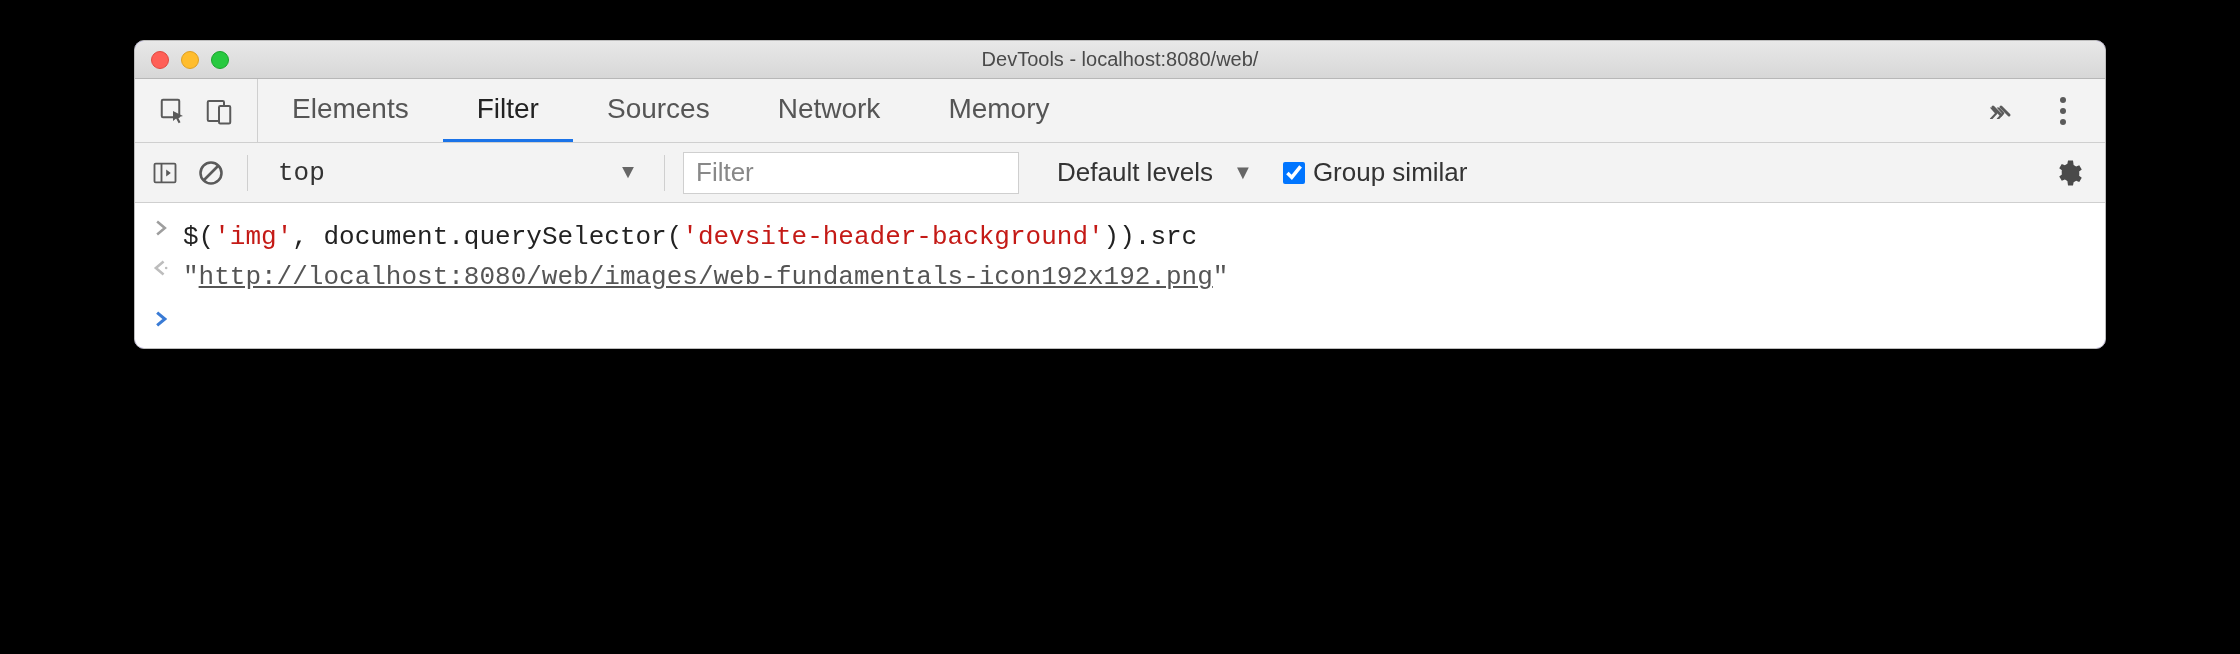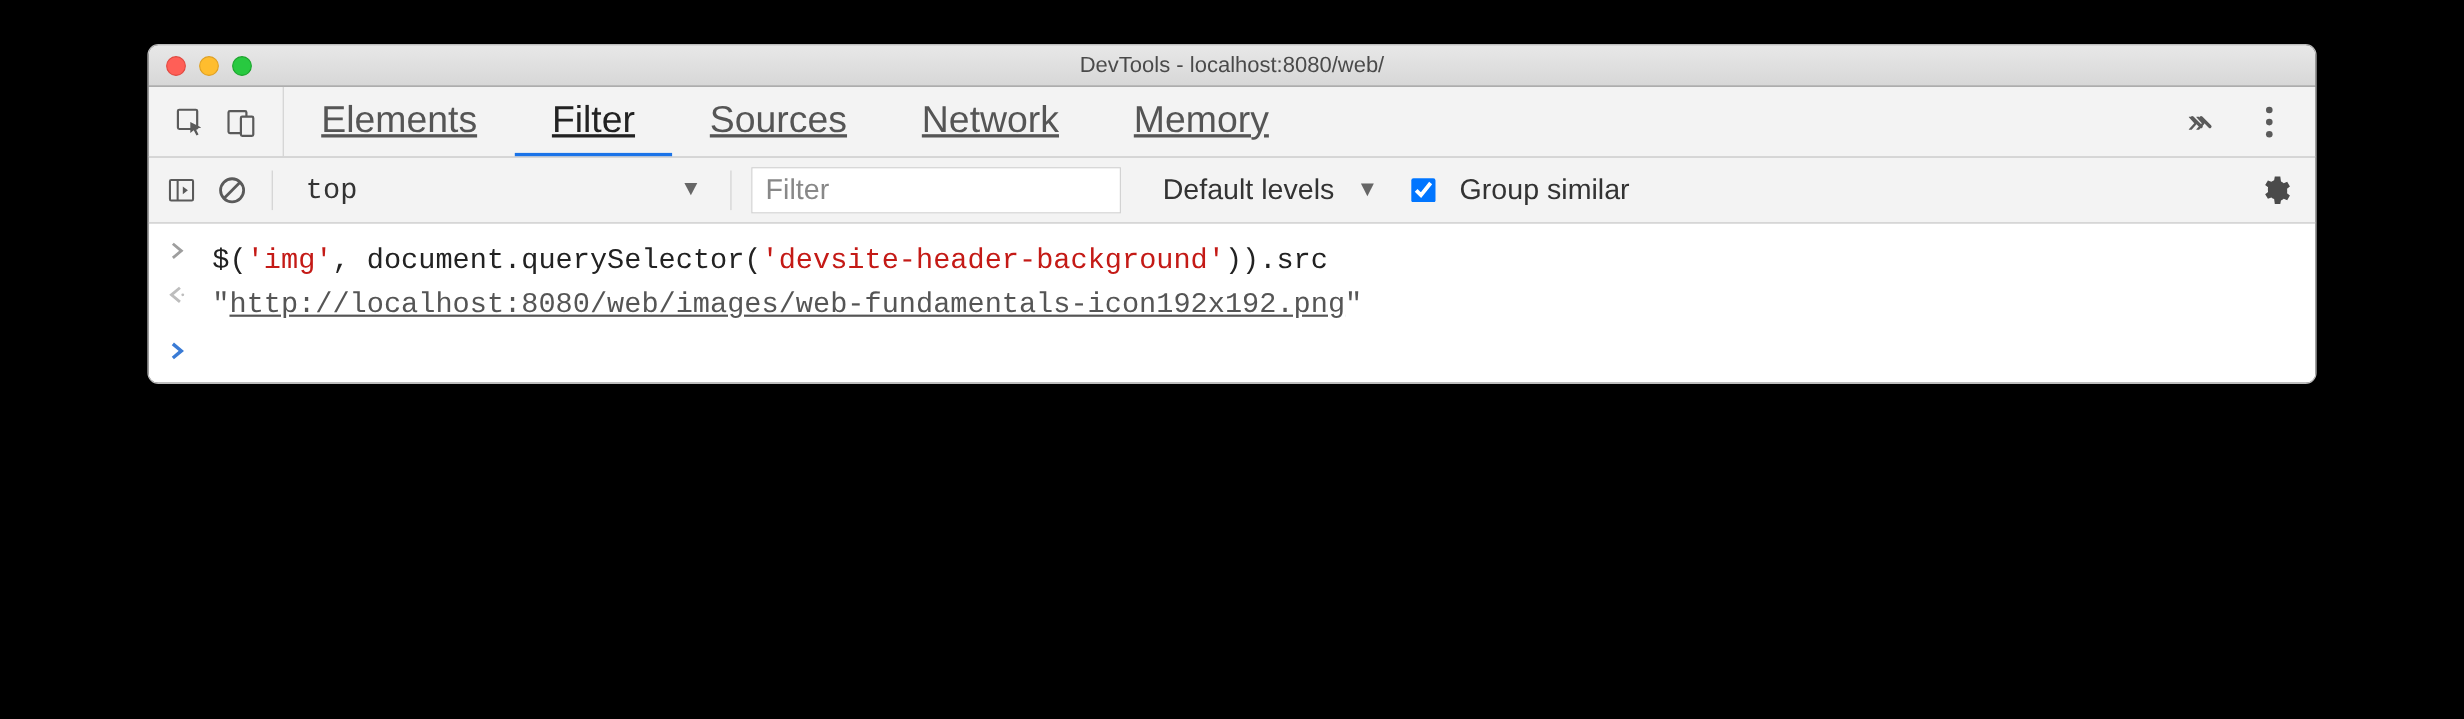--- a/index.html
+++ b/index.html
@@ -9,21 +9,21 @@
     height: 654px;
     font-family: -apple-system, BlinkMacSystemFont, "Segoe UI", Helvetica, Arial, sans-serif;
     font-size: 26px;
     display: flex;
     align-items: flex-start;
     justify-content: center;
     padding-top: 40px;
   }
   .window {
     width: 1972px;
-    background: #404040;
+    background: #c4b5fd;
     border-radius: 10px;
     box-shadow: 0 30px 60px rgba(0,0,0,0.6);
     overflow: hidden;
     border: 1px solid #bdbdbd;
   }
   
   .titlebar {
     height: 38px;
     background: linear-gradient(#e8e8e8,#d7d7d7);
     border-bottom: 1px solid #b7b7b7;
@@ -70,25 +70,24 @@
   }
   .tabs {
     display:flex;
     align-items:stretch;
     flex: 0 0 auto;
   }
   .tab {
     display:flex;
     align-items:center;
     padding: 0 34px;
-    font-size: 34px;
+    font-size: 28px;
     color:#555;
     cursor:pointer;
     border-bottom: 3px solid transparent;
-    text-decoration: underline;
   }
   .tab.active {
     color:#222;
     border-bottom: 3px solid #1a73e8;
   }
   .tabbar-right {
     margin-left:auto;
     display:flex;
     align-items:center;
     padding: 0 24px;
@@ -135,21 +134,21 @@
     display:flex;
     align-items:center;
     gap: 20px;
     margin-left: 28px;
     color:#333;
     text-align:center;
   }
   .group-similar {
     display:flex;
     align-items:center;
-    gap: 22px;
+    gap: 8px;
     margin-left: 20px;
   }
   .group-similar input { width:22px; height:22px; }
   .gear {
     margin-left:auto;
     color:#555;
     display:flex;
     align-items:center;
     padding: 0 10px;
   }
@@ -157,21 +156,21 @@
   .console {
     font-family: Menlo, Consolas, "Courier New", monospace;
     font-size: 26px;
     line-height: 1.55;
     padding: 14px 16px 20px 16px;
     background:#fff;
   }
   .console-row {
     display:flex;
     align-items:flex-start;
-    gap: 22px;
+    gap: 12px;
   }
   .gutter {
     width: 20px;
     flex: 0 0 20px;
     display:flex;
     align-items:center;
     justify-content:center;
     color:#9e9e9e;
     padding-top:2px;
   }

